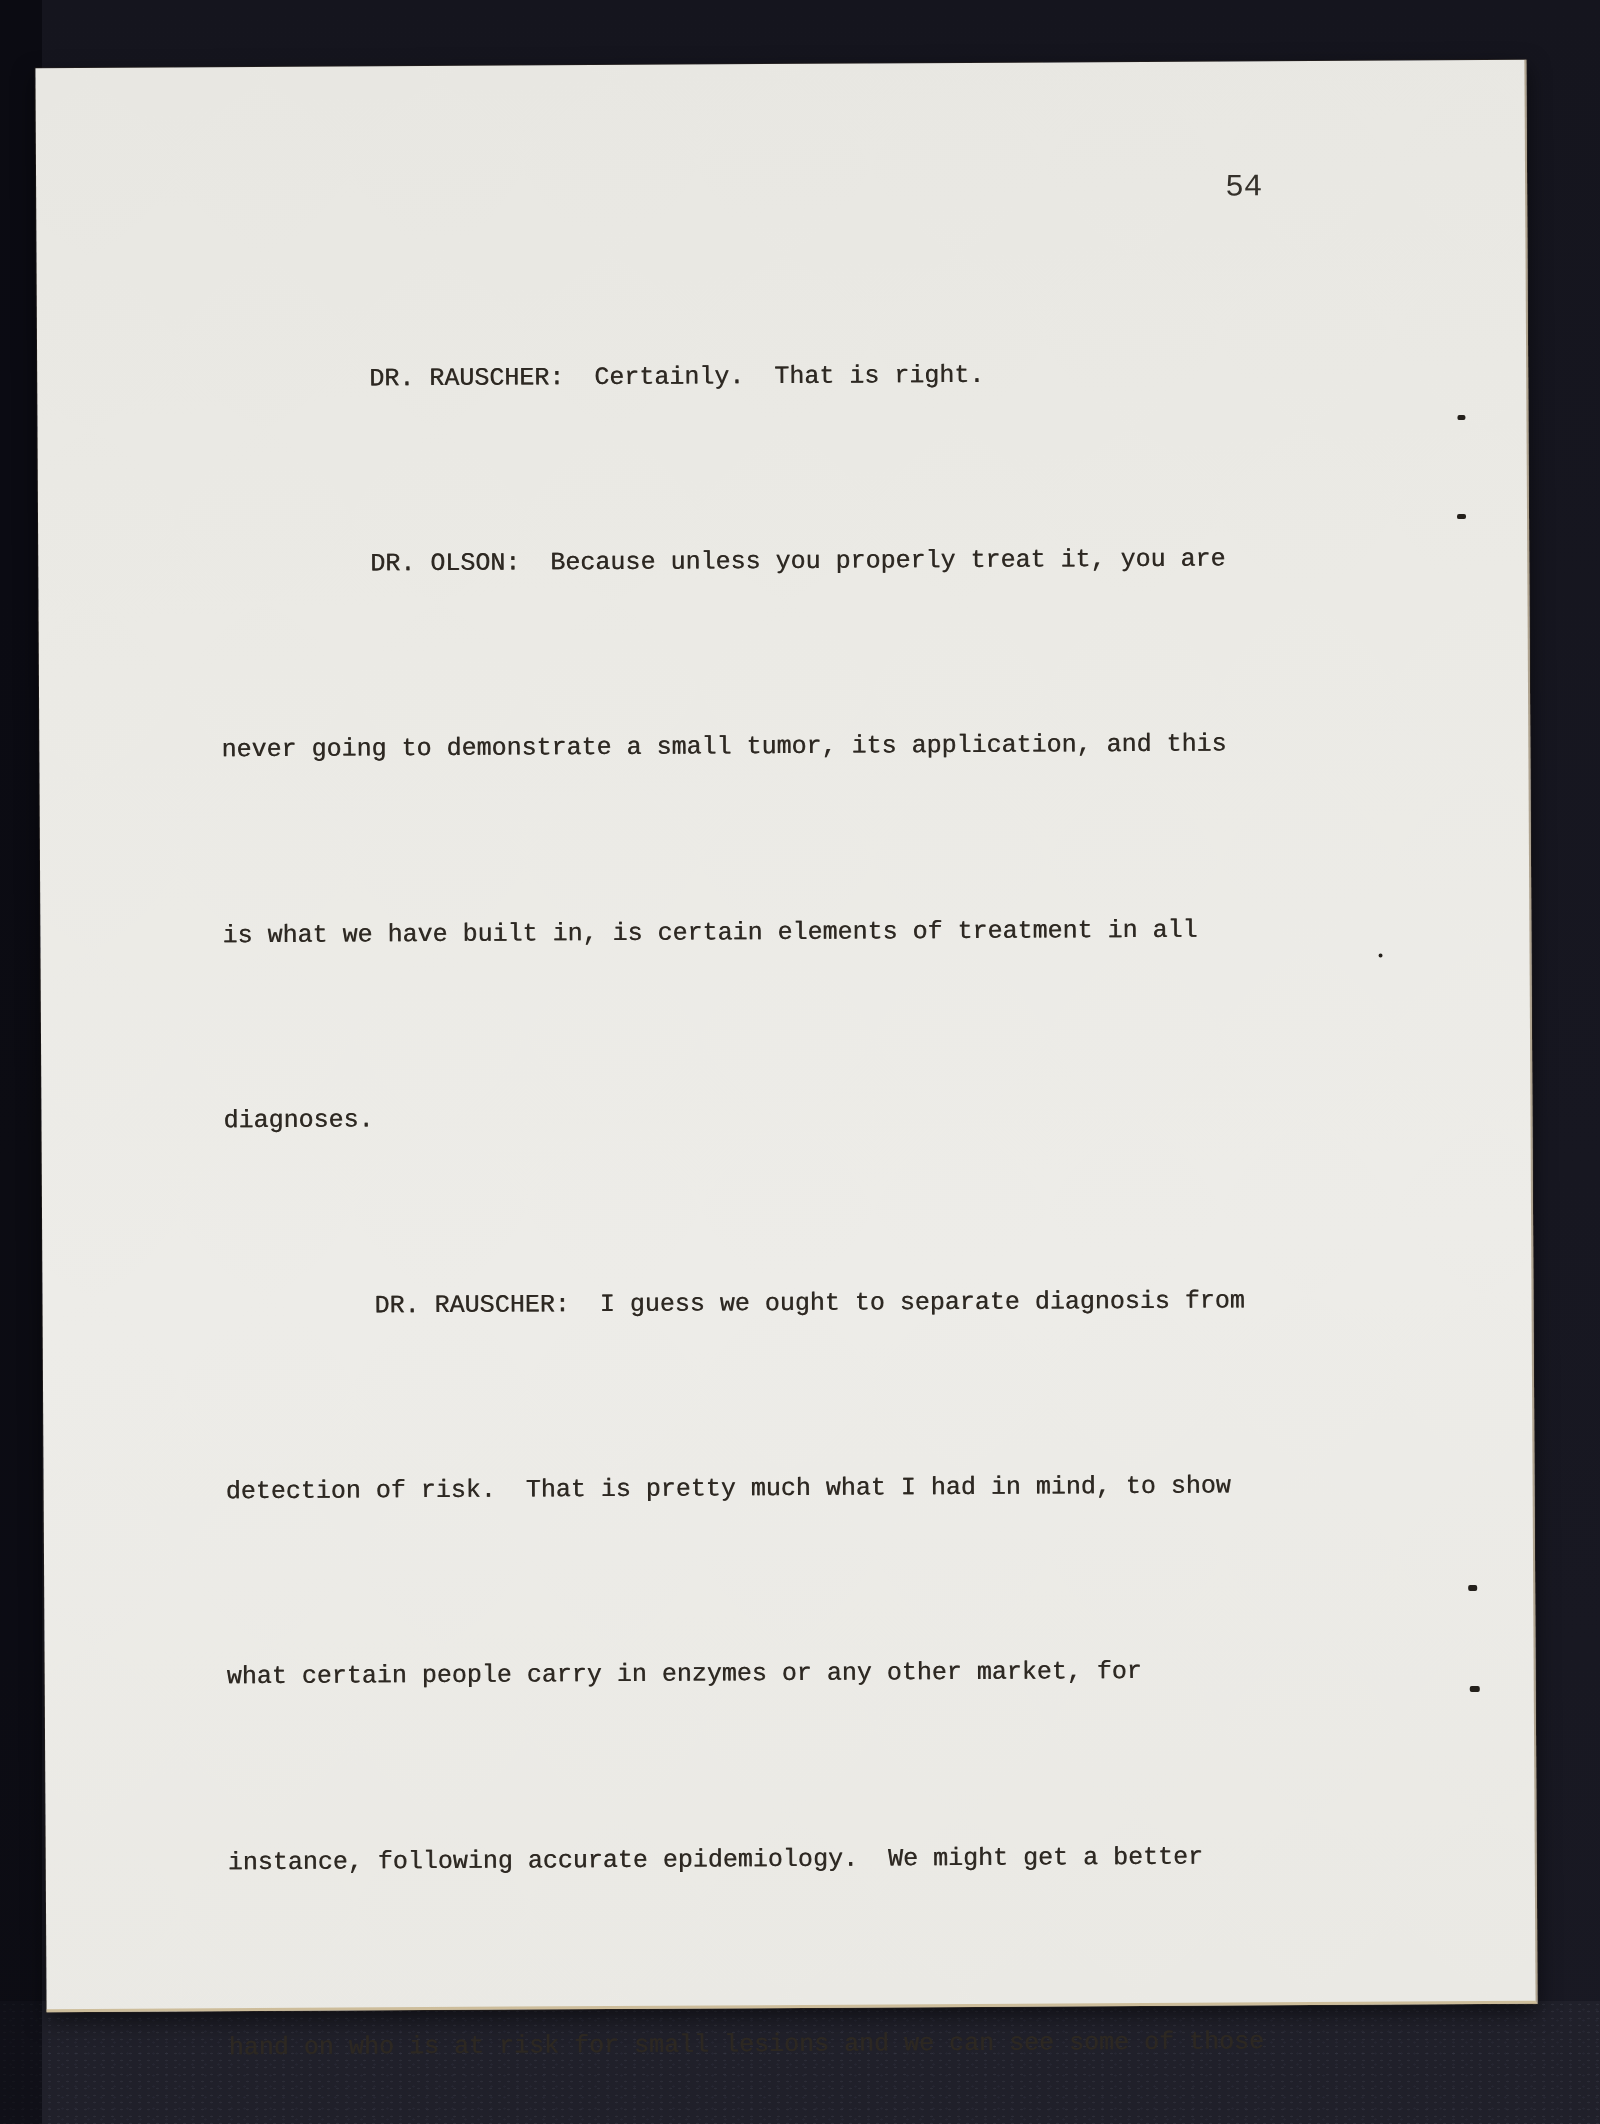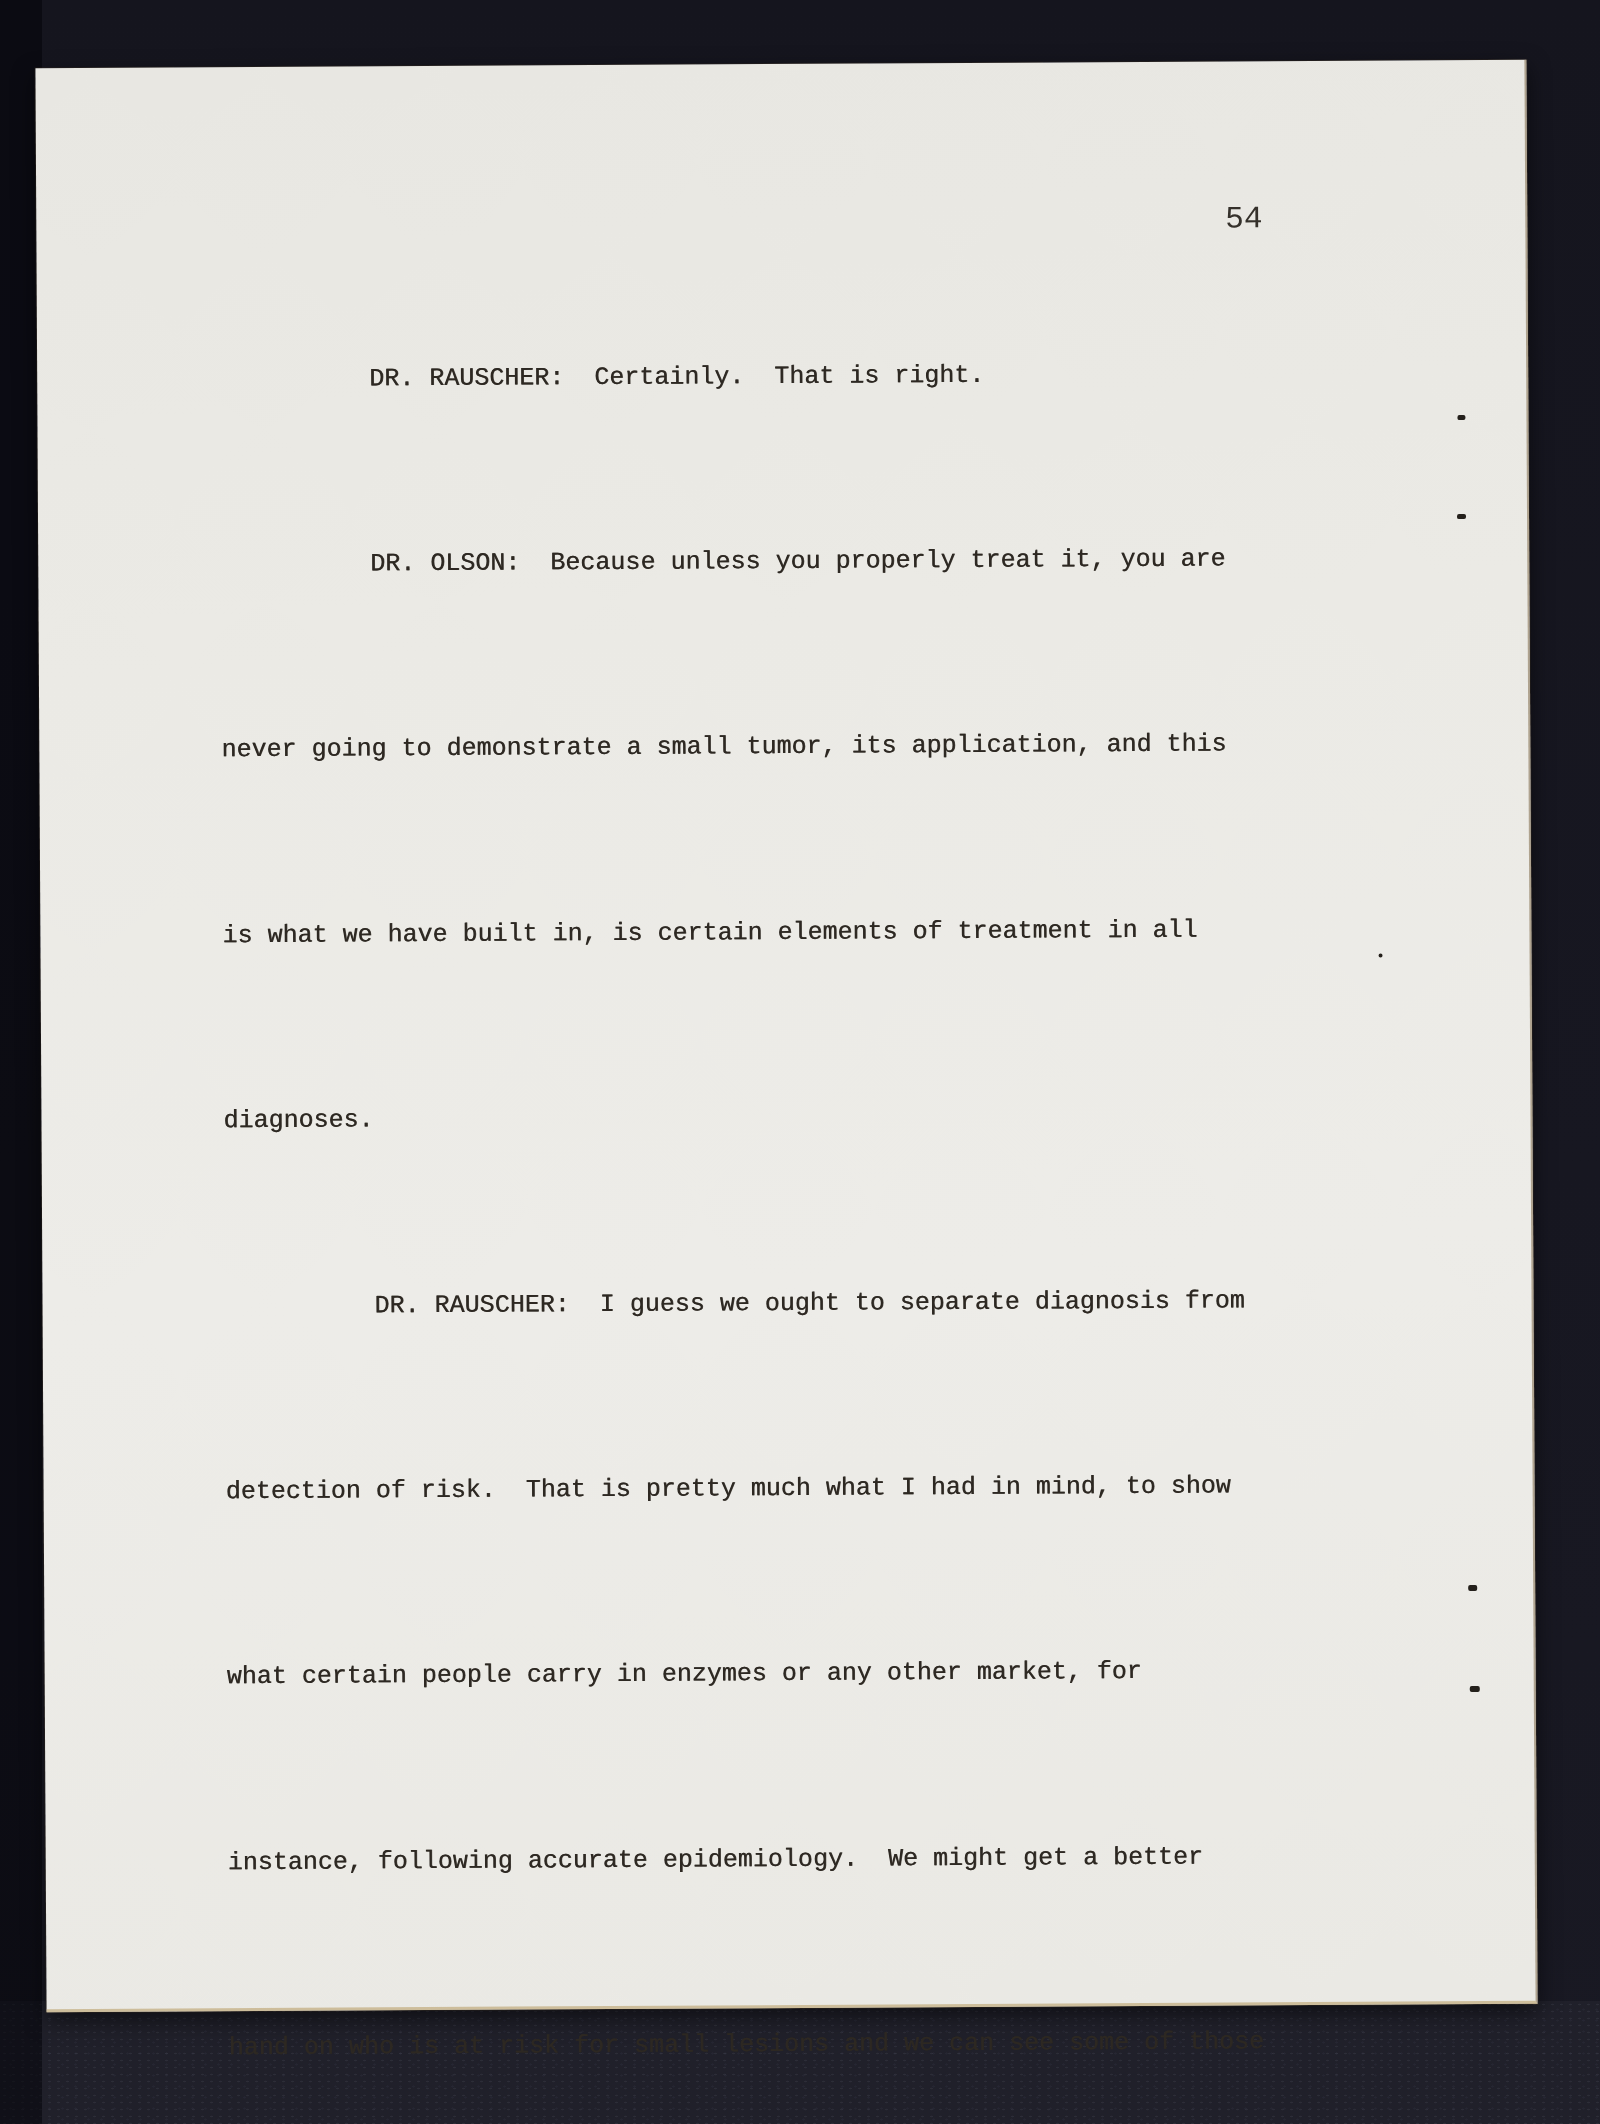--- a/index.html
+++ b/index.html
@@ -52,21 +52,20 @@
     transform-origin: 50% 50%;
   }
   .page-number {
     position: absolute;
     left: 1189px;
     top: 110px;
     font-family: "Liberation Mono", "DejaVu Sans Mono", monospace;
     font-size: 31px;
     line-height: 1;
     color: #35312b;
-    margin-top: 32px;
   }
   .transcript {
     position: absolute;
     left: 182px;
     top: 158px;
     font-family: "Liberation Mono", "DejaVu Sans Mono", monospace;
     font-size: 25px;
     line-height: 61.8px;
     color: #2d2822;
     white-space: pre;

